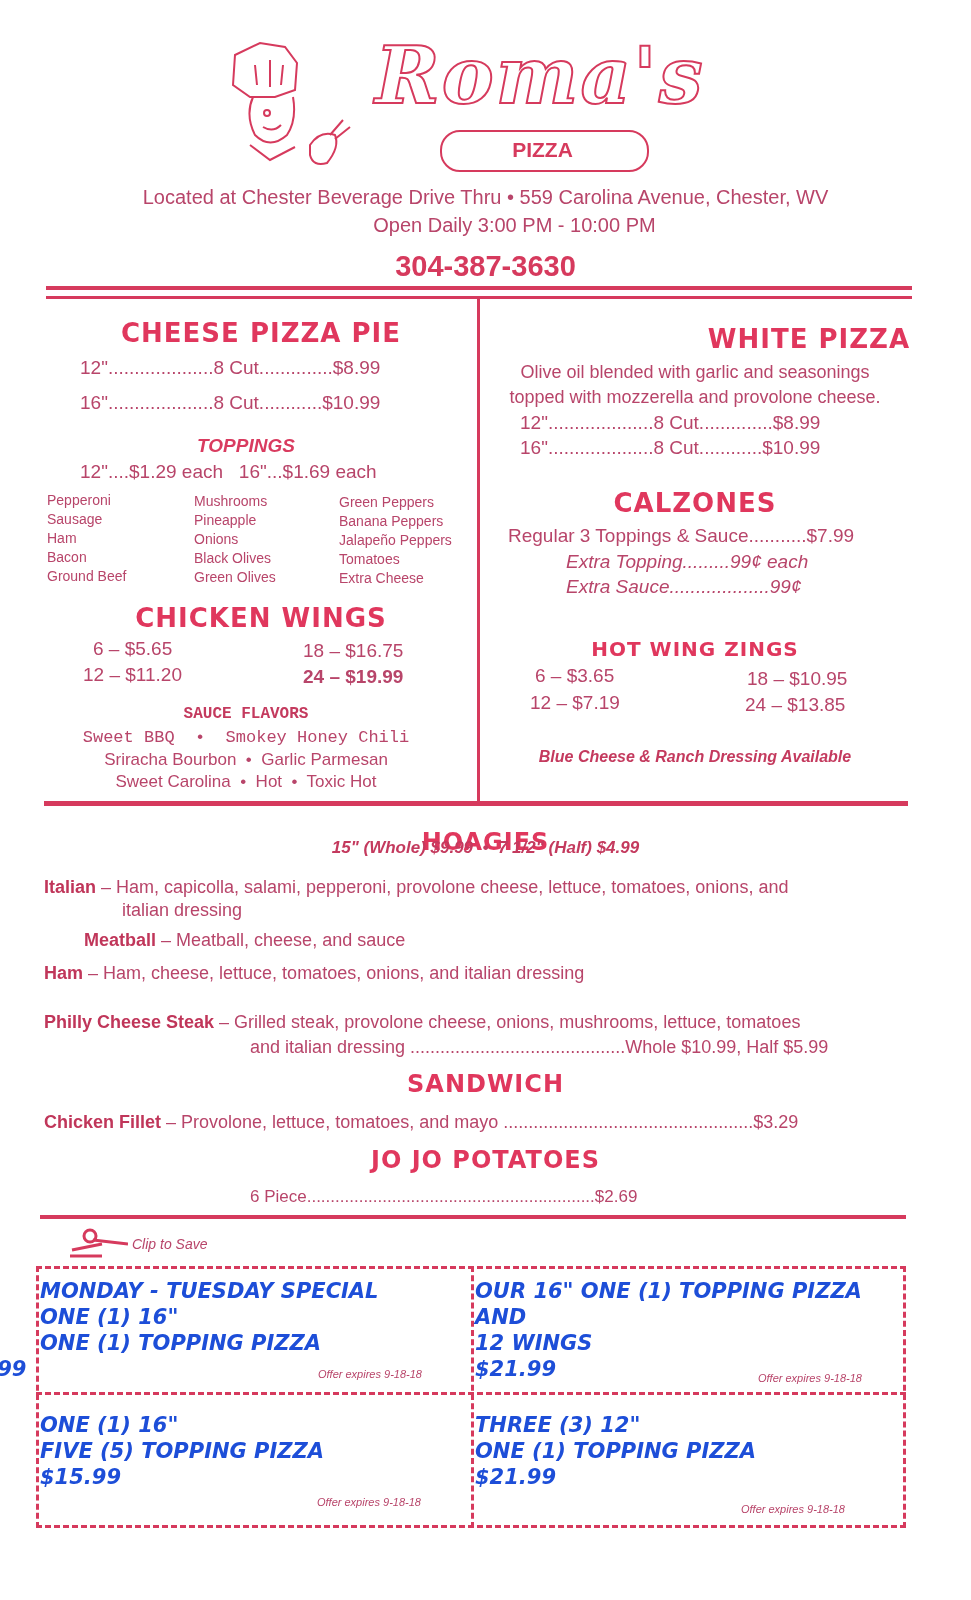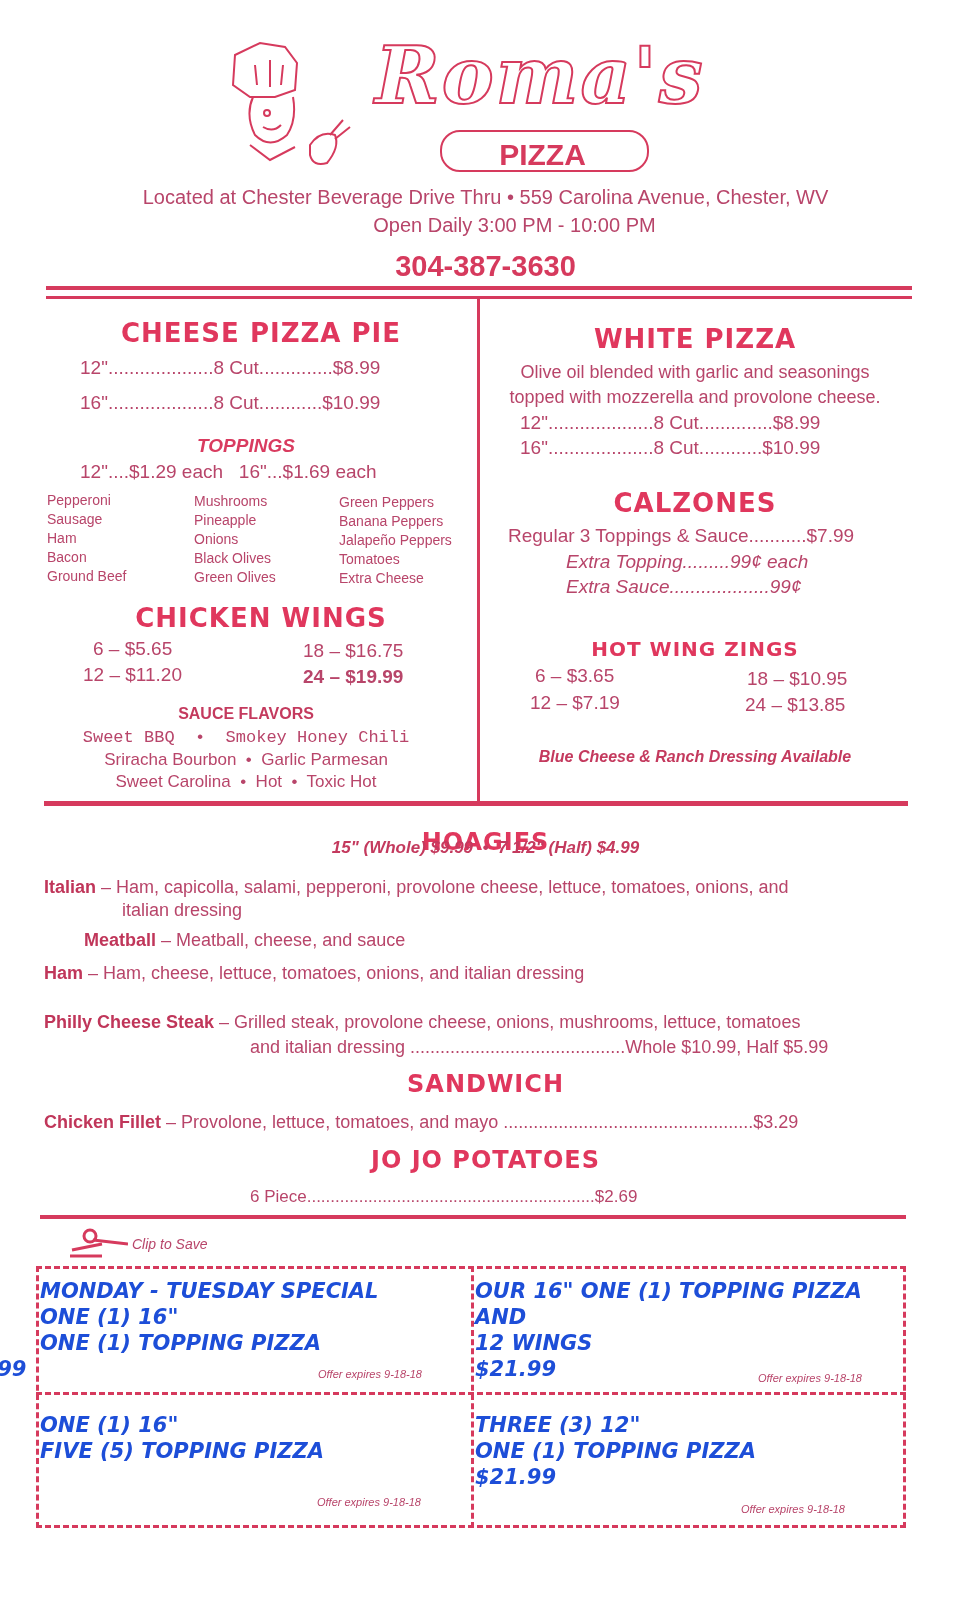--- a/index.html
+++ b/index.html
@@ -30,21 +30,21 @@
       <path d="M38 62 Q30 80 40 100 Q55 115 72 100 Q82 85 78 62"></path>
       <circle cx="52" cy="78" r="3"></circle>
       <path d="M48 92 Q58 98 66 90"></path>
       <path d="M35 110 L55 125 L80 112"></path>
       <path d="M95 110 Q105 95 120 100 Q125 112 112 128 Q98 132 95 120 Z"></path>
       <path d="M115 100 L128 85 M120 104 L135 92"></path>
     </g>
   </svg>
   <div style="position:absolute;left:160px;top:-5px;font-family:'DejaVu Serif',serif;font-size:78px;font-style:italic;font-weight:bold;color:#fff;-webkit-text-stroke:2px #d63a5d;letter-spacing:2px;">Roma's</div>
   <div style="position:absolute;left:225px;top:95px;width:205px;height:38px;border:2px solid #d63a5d;border-radius:20px;"></div>
-  <div style="position:absolute;left:225px;top:103px;width:205px;text-align:center;font-weight:bold;font-size:30px;color:#d63a5d;">PIZZA</div>
+  <div style="position:absolute;left:225px;top:103px;width:205px;text-align:center;font-weight:bold;font-size:21px;color:#d63a5d;">PIZZA</div>
 </div>
 
 <div class="abs center txt" style="left:0;top:186px;width:971px;font-size:20px;">Located at Chester Beverage Drive Thru • 559 Carolina Avenue, Chester, WV</div>
 <div class="abs center txt" style="left:0;top:214px;width:971px;font-size:20px;margin-left:29px;">Open Daily 3:00 PM - 10:00 PM</div>
 <div class="abs center" style="left:0;top:250px;width:971px;font-size:29px;font-weight:bold;color:#d63a5d;">304-387-3630</div>
 
 <div class="hline" style="left:46px;top:286px;width:866px;height:4px;"></div>
 <div class="hline" style="left:46px;top:296px;width:866px;height:3px;"></div>
 
 <div class="vline" style="left:477px;top:299px;width:3px;height:502px;"></div>
@@ -78,28 +78,28 @@
     <div>Extra Cheese</div>
   </div>
 </section>
 
 <section>
   <div class="abs center heading" style="left:46px;top:603px;width:430px;">CHICKEN WINGS</div>
   <div class="abs price-line" style="left:93px;top:638px;">6 – $5.65</div>
   <div class="abs price-line" style="left:83px;top:664px;">12 – $11.20</div>
   <div class="abs price-line" style="left:303px;top:640px;">18 – $16.75</div>
   <div class="abs price-line" style="left:303px;top:666px;font-weight:bold;">24 – $19.99</div>
-  <div class="abs center" style="left:46px;top:705px;width:400px;font-size:16px;font-weight:bold;color:#c43a5e;">SAUCE FLAVORS</div>
+  <div class="abs center" style="left:46px;top:705px;width:400px;font-size:16px;font-weight:bold;color:#c43a5e;font-family:Liberation Mono, monospace;">SAUCE FLAVORS</div>
   <div class="abs center txt" style="left:46px;top:728px;width:400px;font-size:17px;white-space:pre;font-family:Liberation Mono, monospace;">Sweet BBQ  •  Smokey Honey Chili</div>
   <div class="abs center txt" style="left:46px;top:750px;width:400px;font-size:17px;white-space:pre;">Sriracha Bourbon  •  Garlic Parmesan</div>
   <div class="abs center txt" style="left:46px;top:772px;width:400px;font-size:17px;white-space:pre;">Sweet Carolina  •  Hot  •  Toxic Hot</div>
 </section>
 
 <section>
-  <div class="abs center heading" style="left:480px;top:324px;width:430px;">WHITE PIZZA</div>
+  <div class="abs center heading" style="left:480px;top:324px;width:430px;text-align:right;">WHITE PIZZA</div>
   <div class="abs center txt" style="left:480px;top:362px;width:430px;font-size:18px;">Olive oil blended with garlic and seasonings</div>
   <div class="abs center txt" style="left:480px;top:387px;width:430px;font-size:18px;">topped with mozzerella and provolone cheese.</div>
   <div class="abs price-line" style="left:520px;top:412px;">12"....................8 Cut..............$8.99</div>
   <div class="abs price-line" style="left:520px;top:437px;">16"....................8 Cut............$10.99</div>
 </section>
 
 <section>
   <div class="abs center heading" style="left:480px;top:488px;width:430px;">CALZONES</div>
   <div class="abs price-line" style="left:508px;top:525px;">Regular 3 Toppings &amp; Sauce...........$7.99</div>
   <div class="abs price-line" style="left:566px;top:551px;font-style:italic;">Extra Topping.........99¢ each</div>
@@ -184,20 +184,21 @@
     <div class="coupon-text" style="margin-top:6px;">OUR 16" ONE (1) TOPPING PIZZA</div>
     <div class="coupon-text">AND</div>
     <div class="coupon-text">12 WINGS</div>
     <div class="coupon-text">$21.99</div>
     <div class="abs expires" style="left:283px;top:100px;">Offer expires 9-18-18</div>
   </div>
 
   <div class="abs" style="left:40px;top:1400px;width:430px;height:122px;">
     <div class="coupon-text" style="margin-top:12px;">ONE (1) 16"</div>
     <div class="coupon-text">FIVE (5) TOPPING PIZZA</div>
+    <div class="coupon-text">$15.99</div>
     <div class="abs expires" style="left:277px;top:96px;">Offer expires 9-18-18</div>
   </div>
 
   <div class="abs" style="left:475px;top:1400px;width:428px;height:122px;">
     <div class="coupon-text" style="margin-top:12px;">THREE (3) 12"</div>
     <div class="coupon-text">ONE (1) TOPPING PIZZA</div>
     <div class="coupon-text">$21.99</div>
     <div class="abs expires" style="left:266px;top:103px;">Offer expires 9-18-18</div>
   </div>
 </section>

